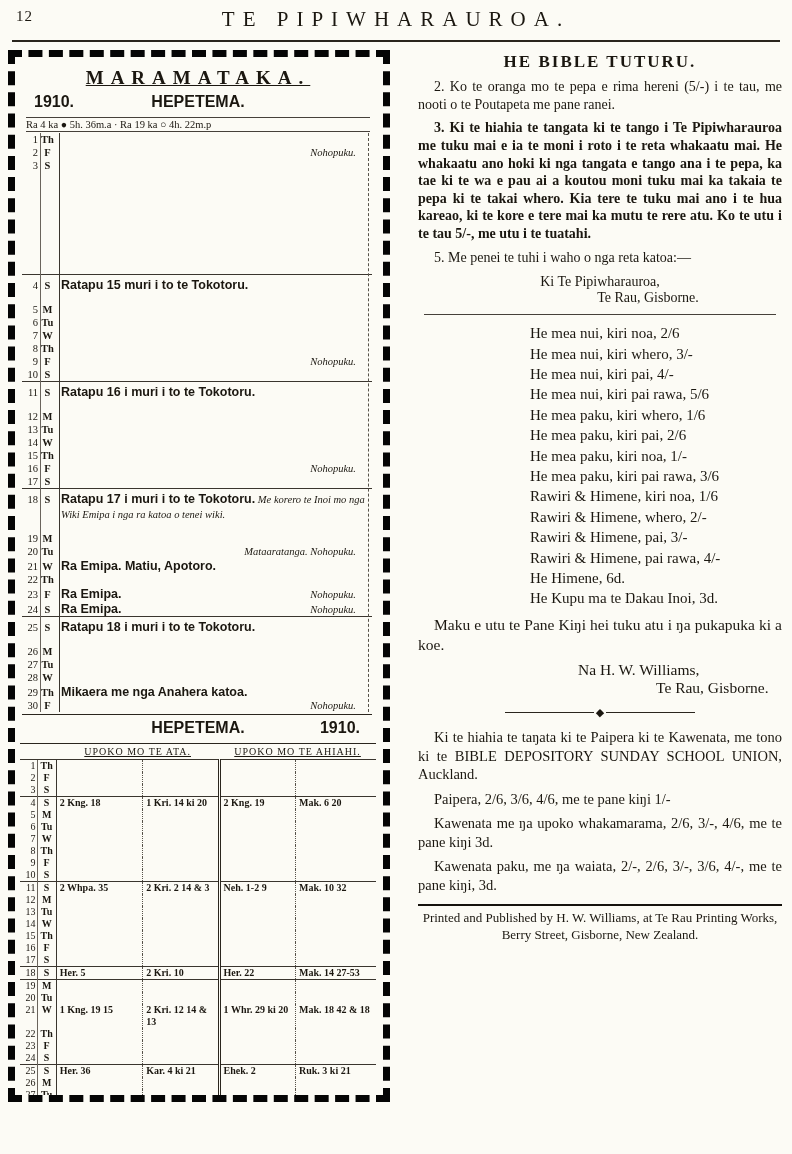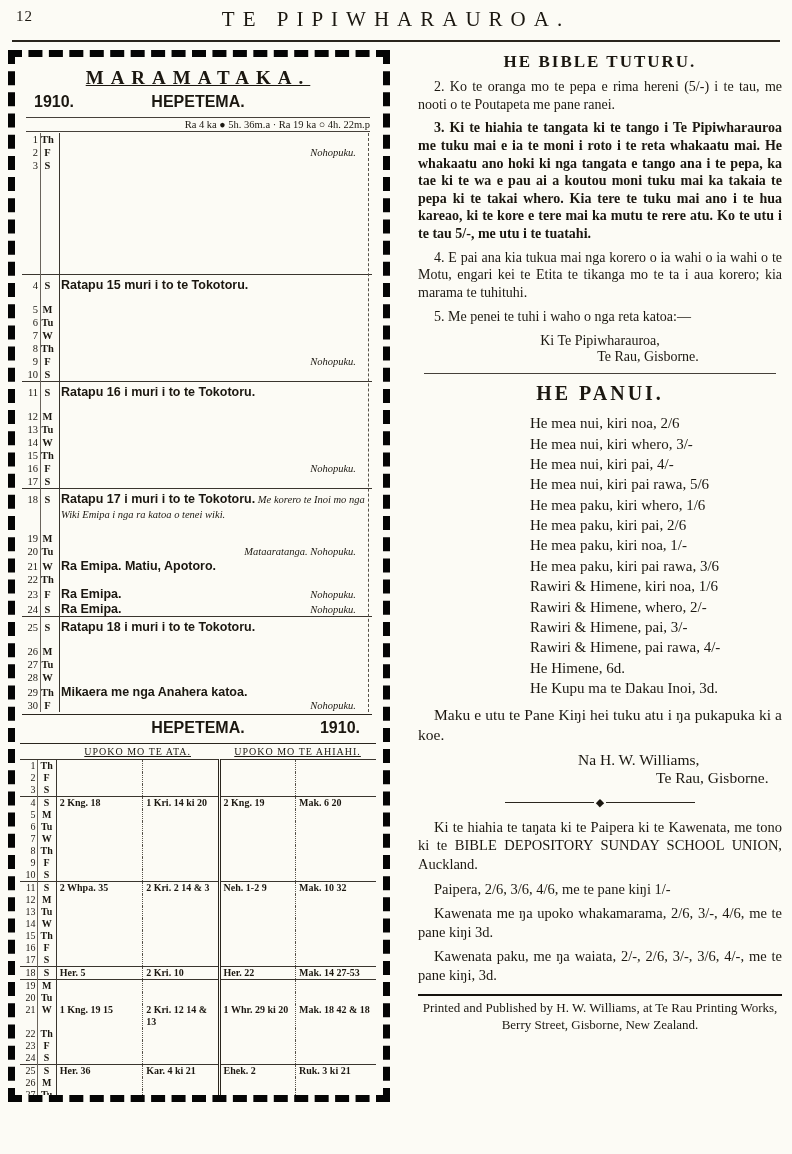--- a/index.html
+++ b/index.html
@@ -25,21 +25,21 @@
     padding:8px 7px 4px 5px;overflow:hidden;
   }
   
   .cal1-title{text-align:center;font-size:19px;font-weight:bold;letter-spacing:7px;
     text-decoration:underline;margin:2px 0 4px 0;}
   .cal-sub{position:relative;height:22px;font-family:"Liberation Sans","DejaVu Sans",sans-serif;
     font-weight:bold;font-size:16px;}
   .cal-sub .yr{position:absolute;left:14px;top:0;}
   .cal-sub .mo{text-align:center;}
   .cal-sub2 .yr2{position:absolute;right:16px;top:0;}
-  .moon-line{font-size:10.5px;text-align:right;border-top:1px solid #46403a;border-bottom:1px solid #46403a;
+  .moon-line{font-size:10.5px;text-align:left;border-top:1px solid #46403a;border-bottom:1px solid #46403a;
     margin:2px 6px 1px 6px;padding:1px 0;white-space:nowrap;}
   .c1wrap{position:relative;margin:0 4px 0 2px;}
   .c1line-a,.c1line-b,.c1line-c{position:absolute;top:0;bottom:0;width:0;}
   .c1line-a{left:18px;border-left:1px solid #6a645c;}
   .c1line-b{left:37px;border-left:1px solid #3a352e;}
   .c1line-c{right:3px;border-left:1px dashed #57524a;}
   .c1week{min-height:50px;}
   .c1week:nth-child(2){min-height:107px;}
   .c1week:nth-child(3){min-height:105px;}
   .c1week:nth-child(4){min-height:141px;}
@@ -528,28 +528,26 @@
         </table>
 
       </div>
     </div>
 
     <div class="rightcol">
 
       <div class="art-head">HE BIBLE TUTURU.</div>
       <p class="para">2. Ko te oranga mo te pepa e rima hereni (5/-) i te tau, me nooti o te Poutapeta me pane ranei.</p>
       <p class="para bold">3. Ki te hiahia te tangata ki te tango i Te Pipiwharauroa me tuku mai e ia te moni i roto i te reta whakaatu mai.  He whakaatu ano hoki ki nga tangata e tango ana i te pepa, ka tae ki te wa e pau ai a koutou moni tuku mai ka takaia te pepa ki te takai whero.  Kia tere te tuku mai ano i te hua kareao, ki te kore e tere mai ka mutu te rere atu.  Ko te utu i te tau 5/-, me utu i te tuatahi.</p>
-      <p class="para">4. E pai ana kia tukua mai nga korero o ia wahi o ia wahi o te Motu, engari kei te Etita te tikanga mo te ta i aua korero; kia marama te tuhituhi.</p>
       <p class="para">5. Me penei te tuhi i waho o nga reta katoa:—</p>
       <div class="addr1">Ki Te Pipiwharauroa,</div>
       <div class="addr2">Te Rau, Gisborne.</div>
 
       <div class="thin-rule"></div>
 
-      <div class="art-head panui-head">HE PANUI.</div>
       <div class="price-list">
           <div class="price-item">He mea nui, kiri noa, 2/6</div>
           <div class="price-item">He mea nui, kiri whero, 3/-</div>
           <div class="price-item">He mea nui, kiri pai, 4/-</div>
           <div class="price-item">He mea nui, kiri pai rawa, 5/6</div>
           <div class="price-item">He mea paku, kiri whero, 1/6</div>
           <div class="price-item">He mea paku, kiri pai, 2/6</div>
           <div class="price-item">He mea paku, kiri noa, 1/-</div>
           <div class="price-item">He mea paku, kiri pai rawa, 3/6</div>
           <div class="price-item">Rawiri &amp; Himene, kiri noa, 1/6</div>

